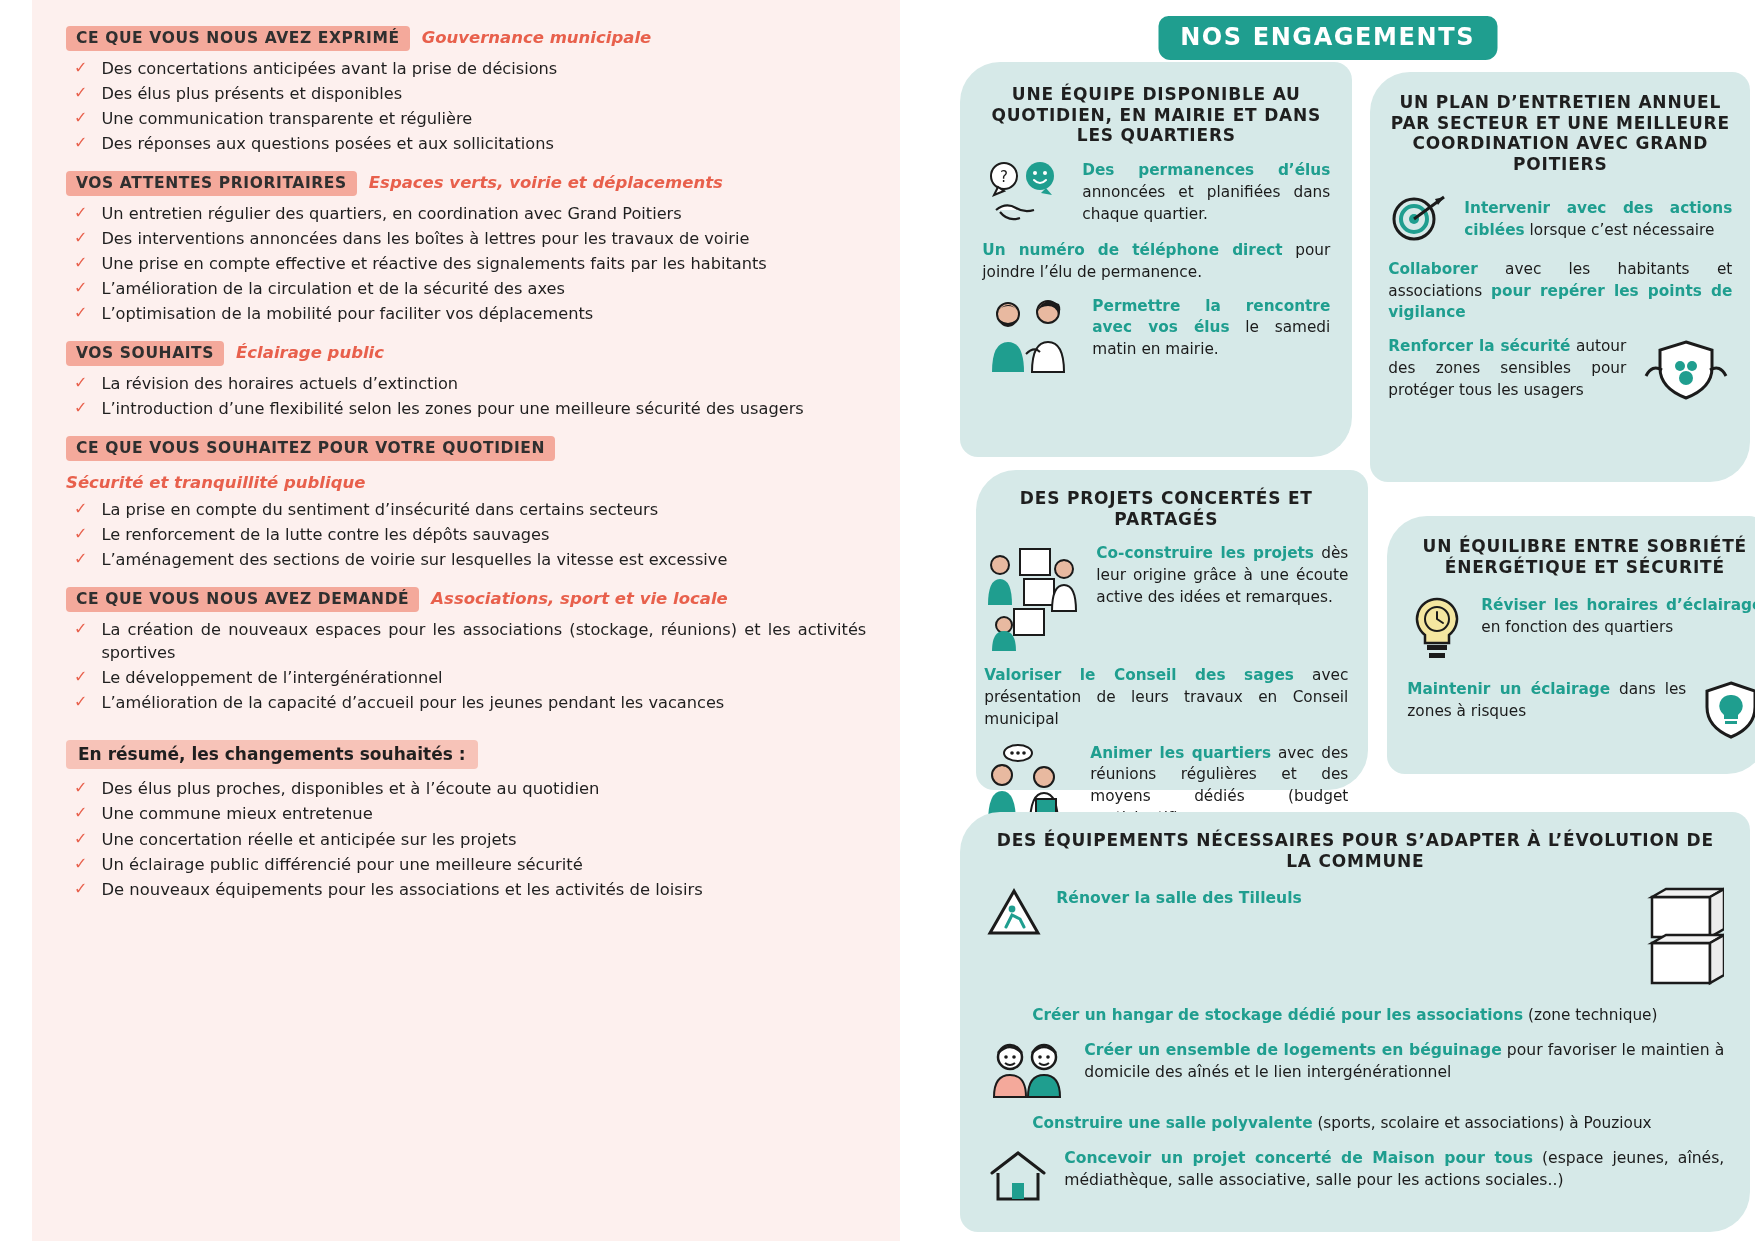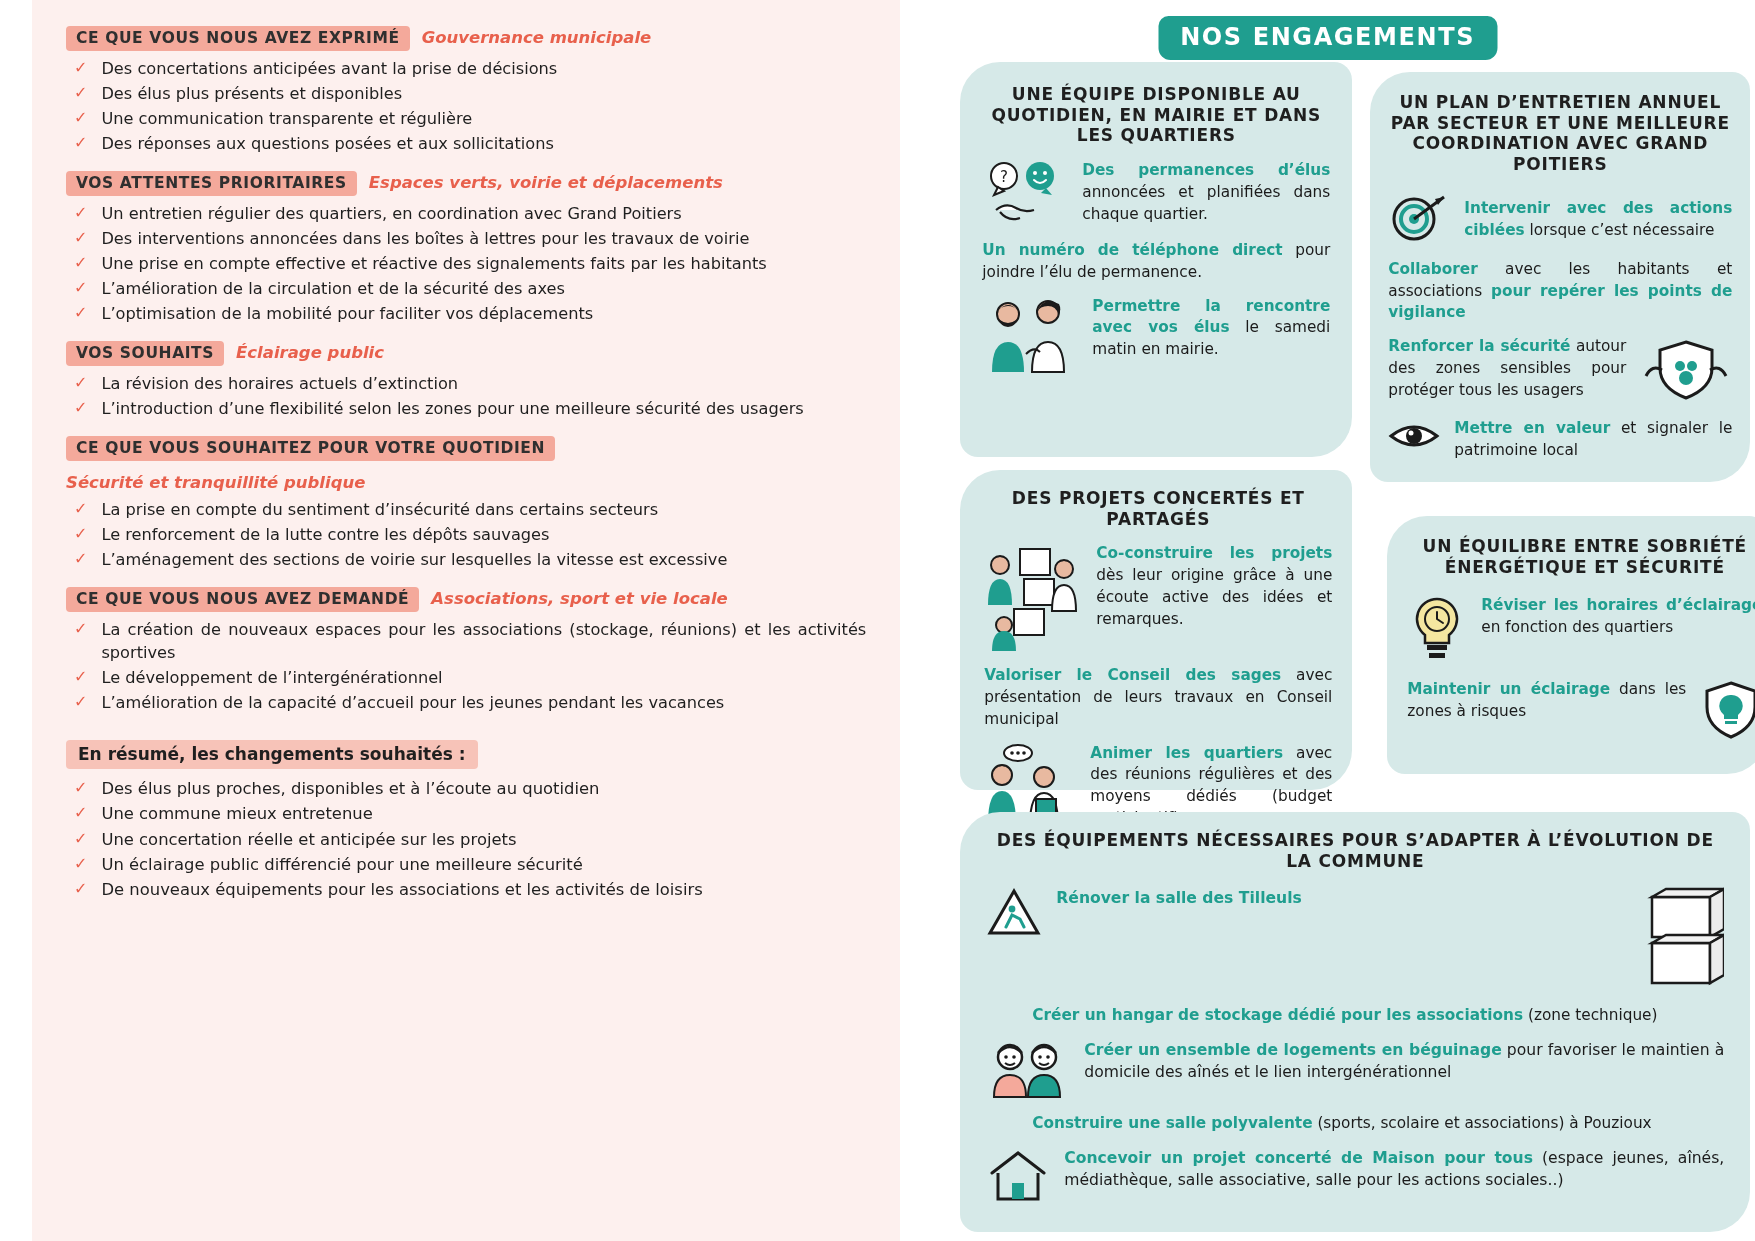--- a/index.html
+++ b/index.html
@@ -112,21 +112,21 @@
     font-size:15.3px;
     line-height:1.42;
     color:#1b1b1b;
     text-align:justify;
   }
   .tealtxt{color:#1f9e8f;font-weight:600;}
   .blk{color:#1b1b1b;}
 
   .c1{left:60px;  top:62px;  width:392px; height:395px; padding:22px 22px 14px 22px;}
   .c2{left:470px; top:72px;  width:380px; height:410px; padding:20px 18px 14px 18px;}
-  .c3{left:60px;  top:470px; width:392px; height:320px; padding:18px 20px 12px 24px;}
+  .c3{left:76px;  top:470px; width:392px; height:320px; padding:18px 20px 12px 8px;}
   .c4{left:442px; top:516px; width:380px; height:258px; padding:20px 5px 14px 20px;margin-left:45px;}
   .c5{left:60px;  top:812px; width:790px; height:420px; padding:18px 26px 14px 26px;}
 
   .row{display:flex;gap:14px;align-items:flex-start;margin-bottom:10px;}
   .icon{flex:0 0 auto;}
   .rowtxt{flex:1;font-size:15.3px;line-height:1.42;text-align:justify;}
 
   .c5 .row{margin-bottom:14px;}
   .c5 .rowtxt{font-size:15.6px;}
 
@@ -361,32 +361,20 @@
             <path d="M46 6 l26 8 v18 q0 20 -26 30 q-26 -10 -26 -30 v-18z" fill="#ffffff" stroke="#1b1b1b" stroke-width="3"></path>
             <circle cx="40" cy="30" r="5" fill="#1f9e8f"></circle>
             <circle cx="52" cy="30" r="5" fill="#1f9e8f"></circle>
             <circle cx="46" cy="42" r="7" fill="#1f9e8f"></circle>
             <path d="M6 40 q6 -12 16 -6" stroke="#1b1b1b" stroke-width="3" fill="none"></path>
             <path d="M86 40 q-6 -12 -16 -6" stroke="#1b1b1b" stroke-width="3" fill="none"></path>
           </svg>
         </span>
       </div>
 
-      <div class="row">
-        <span class="icon">
-          <svg width="52" height="36" viewBox="0 0 52 36" class="illus">
-            <path d="M3 18 q23 -18 46 0 q-23 18 -46 0z" fill="#ffffff" stroke="#1b1b1b" stroke-width="3"></path>
-            <circle cx="26" cy="18" r="8" fill="#1b1b1b"></circle>
-            <circle cx="23" cy="15" r="2.5" fill="#ffffff"></circle>
-          </svg>
-        </span>
-        <div class="rowtxt">
-          <span class="tealtxt">Mettre en valeur</span><span class="blk"> et signaler le patrimoine local</span>
-        </div>
-      </div>
     </div>
 
     <div class="card c3">
       <h3>DES PROJETS CONCERTÉS ET PARTAGÉS</h3>
 
       <div class="row" style="margin-top:14px;">
         <span class="icon">
           <svg width="98" height="112" viewBox="0 0 98 112" class="illus">
             <rect x="36" y="6" width="30" height="26" fill="#ffffff" stroke="#1b1b1b" stroke-width="2"></rect>
             <rect x="40" y="36" width="30" height="26" fill="#ffffff" stroke="#1b1b1b" stroke-width="2"></rect>

